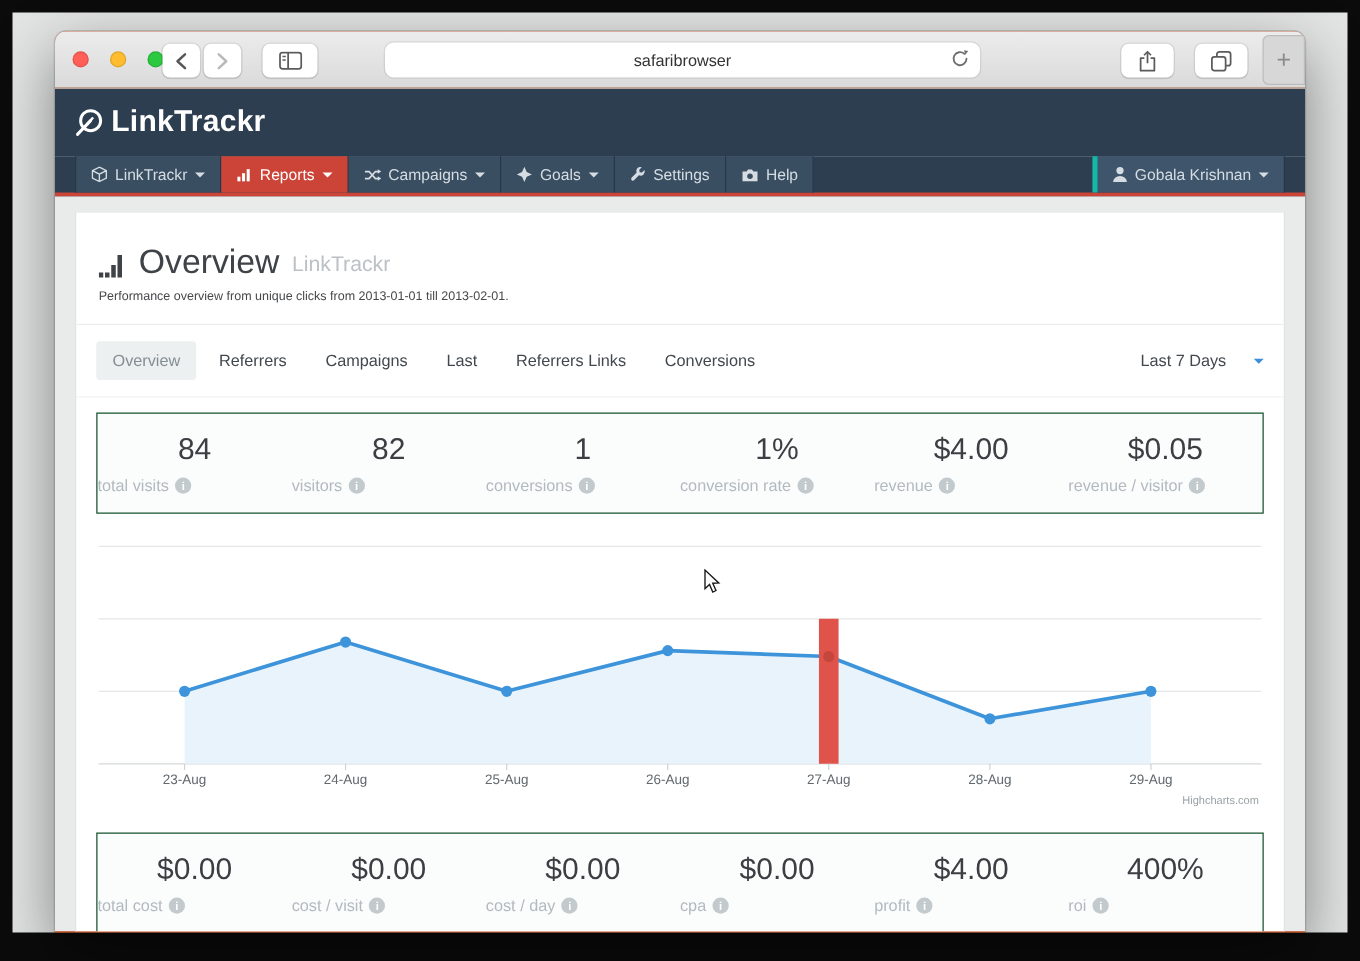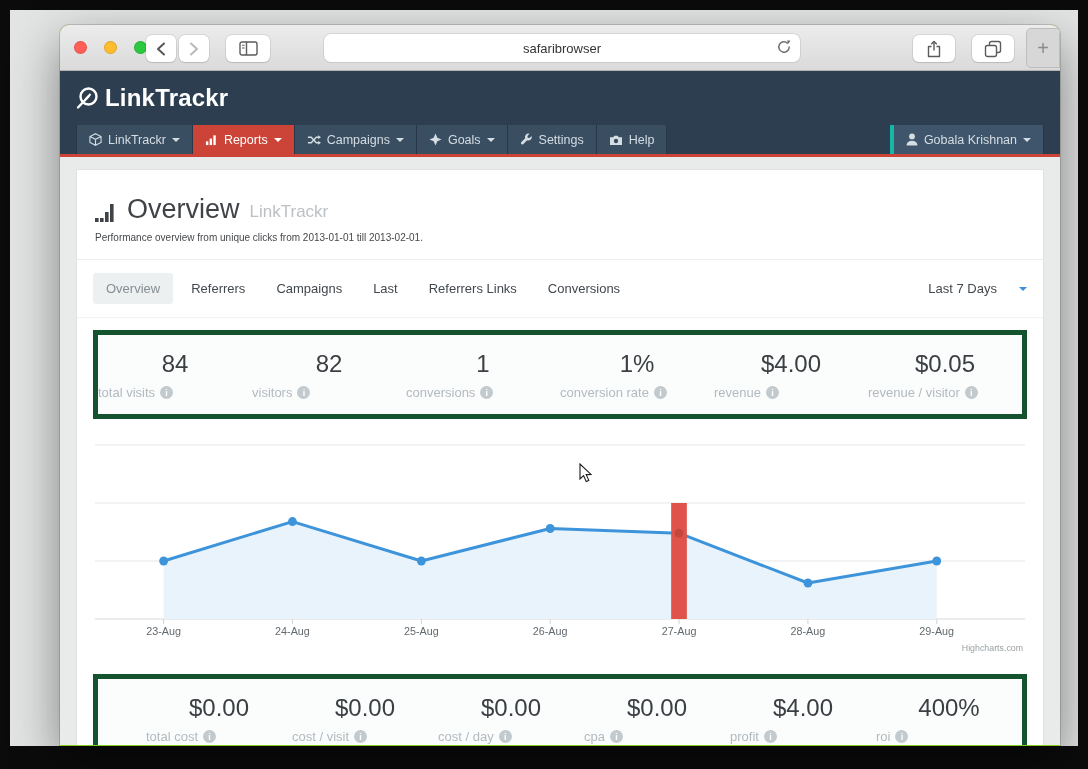--- a/index.html
+++ b/index.html
@@ -1,22 +1,22 @@
 <!DOCTYPE html>
 <html><head>
 <meta charset="utf-8">
 <style>
   * { margin:0; padding:0; box-sizing:border-box; }
   html,body { width:1088px; height:769px; overflow:hidden; }
   body { background:#0b0b0b; font-family:"Liberation Sans","DejaVu Sans",sans-serif; position:relative; }
 
   .desktop { position:absolute; left:10px; top:10px; width:1068px; height:736px; background:#e3e4e4; }
 
-  .window { position:absolute; left:50px; top:15px; width:1000px; height:721px;
-            border-radius:9px 9px 0 0; overflow:hidden; background:#84cc16;
+  .window { position:absolute; left:34px; top:15px; width:1000px; height:721px;
+            border-radius:9px 9px 0 0; overflow:hidden; background:#c2410c;
             box-shadow:0 18px 50px rgba(0,0,0,.45), 0 0 0 1px rgba(0,0,0,.15); }
 
   
   .titlebar { height:46px; background:linear-gradient(#ececec,#dadada); border-bottom:1px solid #b3b3b3; position:relative; }
   .tl { position:absolute; top:16px; width:13px; height:13px; border-radius:50%; box-shadow:inset 0 0 0 1px rgba(0,0,0,.12); cursor:default; }
   .tl.red{ left:14px; background:#ff5f57; } .tl.yellow{ left:44px; background:#febc2e; } .tl.green{ left:74px; background:#2bc840; }
   .cbtn { position:absolute; top:10px; height:27px; background:#fff; border-radius:6px;
           box-shadow:0 0 0 1px rgba(0,0,0,.08), 0 1px 1px rgba(0,0,0,.08);
           display:flex; align-items:center; justify-content:center; cursor:pointer; }
   .btn-back{ left:86px; width:30px; } .btn-fwd{ left:119px; width:30px; }
@@ -52,22 +52,22 @@
   .page-title-row { display:flex; align-items:flex-end; gap:10px; }
   .page-title { font-size:27px; color:#3f4347; line-height:30px; }
   .page-title-suffix { font-size:17px; color:#bcc1c5; padding-bottom:2px; }
   .page-subtitle { font-size:10px; color:#46484b; margin-top:8px; }
 
   .tabs-row { display:flex; align-items:center; padding:13px 16px; border-bottom:1px solid #f1f2f3; }
   .tab { font-size:13px; color:#42484e; padding:8px 13px; border-radius:3px; margin-right:5px; cursor:pointer; }
   .tab.active { background:#edf0f0; color:#858e94; }
   .range-selector { margin-left:auto; font-size:13px; color:#42484e; display:flex; align-items:center; gap:22px; cursor:pointer; }
 
-  .stats-box { margin:12px 16px 0; border:5px solid #14532d; background:#fbfcfc; display:flex; padding:15px 0 14px; }
-  .stats-box.bottom { margin-top:21px;padding-left:48px; }
+  .stats-box { margin:12px 16px 0; border:1px solid #14532d; background:#fbfcfc; display:flex; padding:15px 0 14px; }
+  .stats-box.bottom { margin-top:21px; }
   .stat-col { flex:1; text-align:center; }
   .stat-value { font-size:24px; color:#3b3f43; }
   .stat-label { font-size:13px; color:#b2bac0; margin-top:7px; display:flex; align-items:center; justify-content:flex-start; gap:5px; }
   .info { width:13px; height:13px; border-radius:50%; background:#c3cace; color:#fff; font-size:9px; font-weight:bold;
           display:inline-flex; align-items:center; justify-content:center; cursor:pointer; }
 
   .chart-wrap { margin:6px 16px 0; position:relative; height:228px; }
   .chart-wrap svg.main { display:block; width:100%; height:228px; }
   .cursor { position:absolute; left:486px; top:38px; }
 </style>

